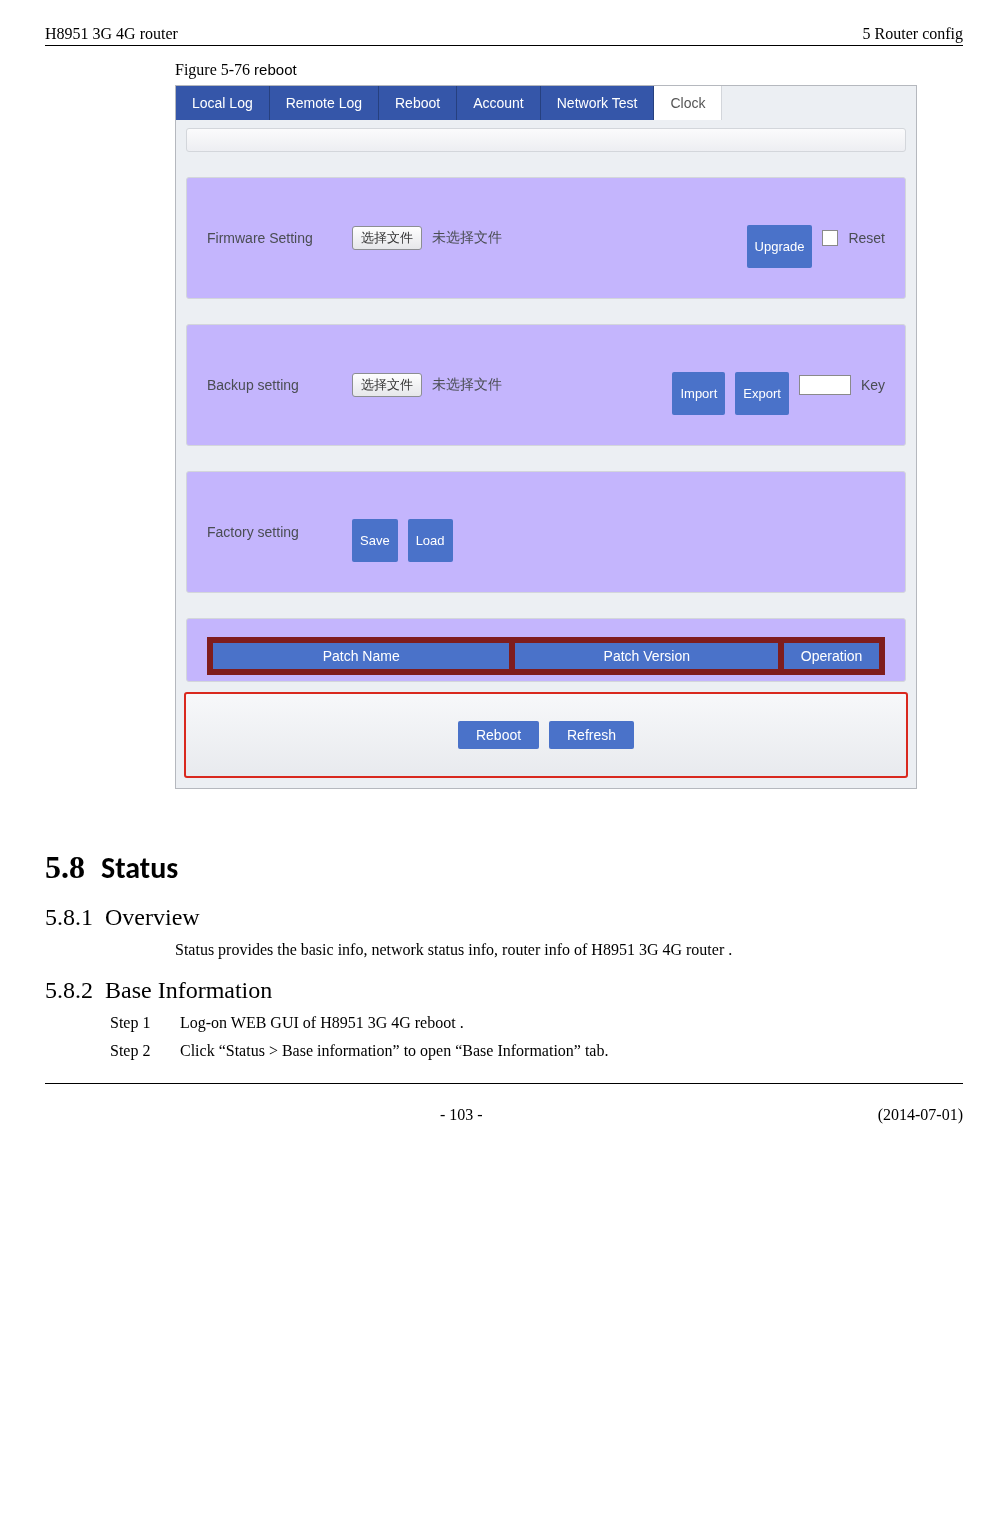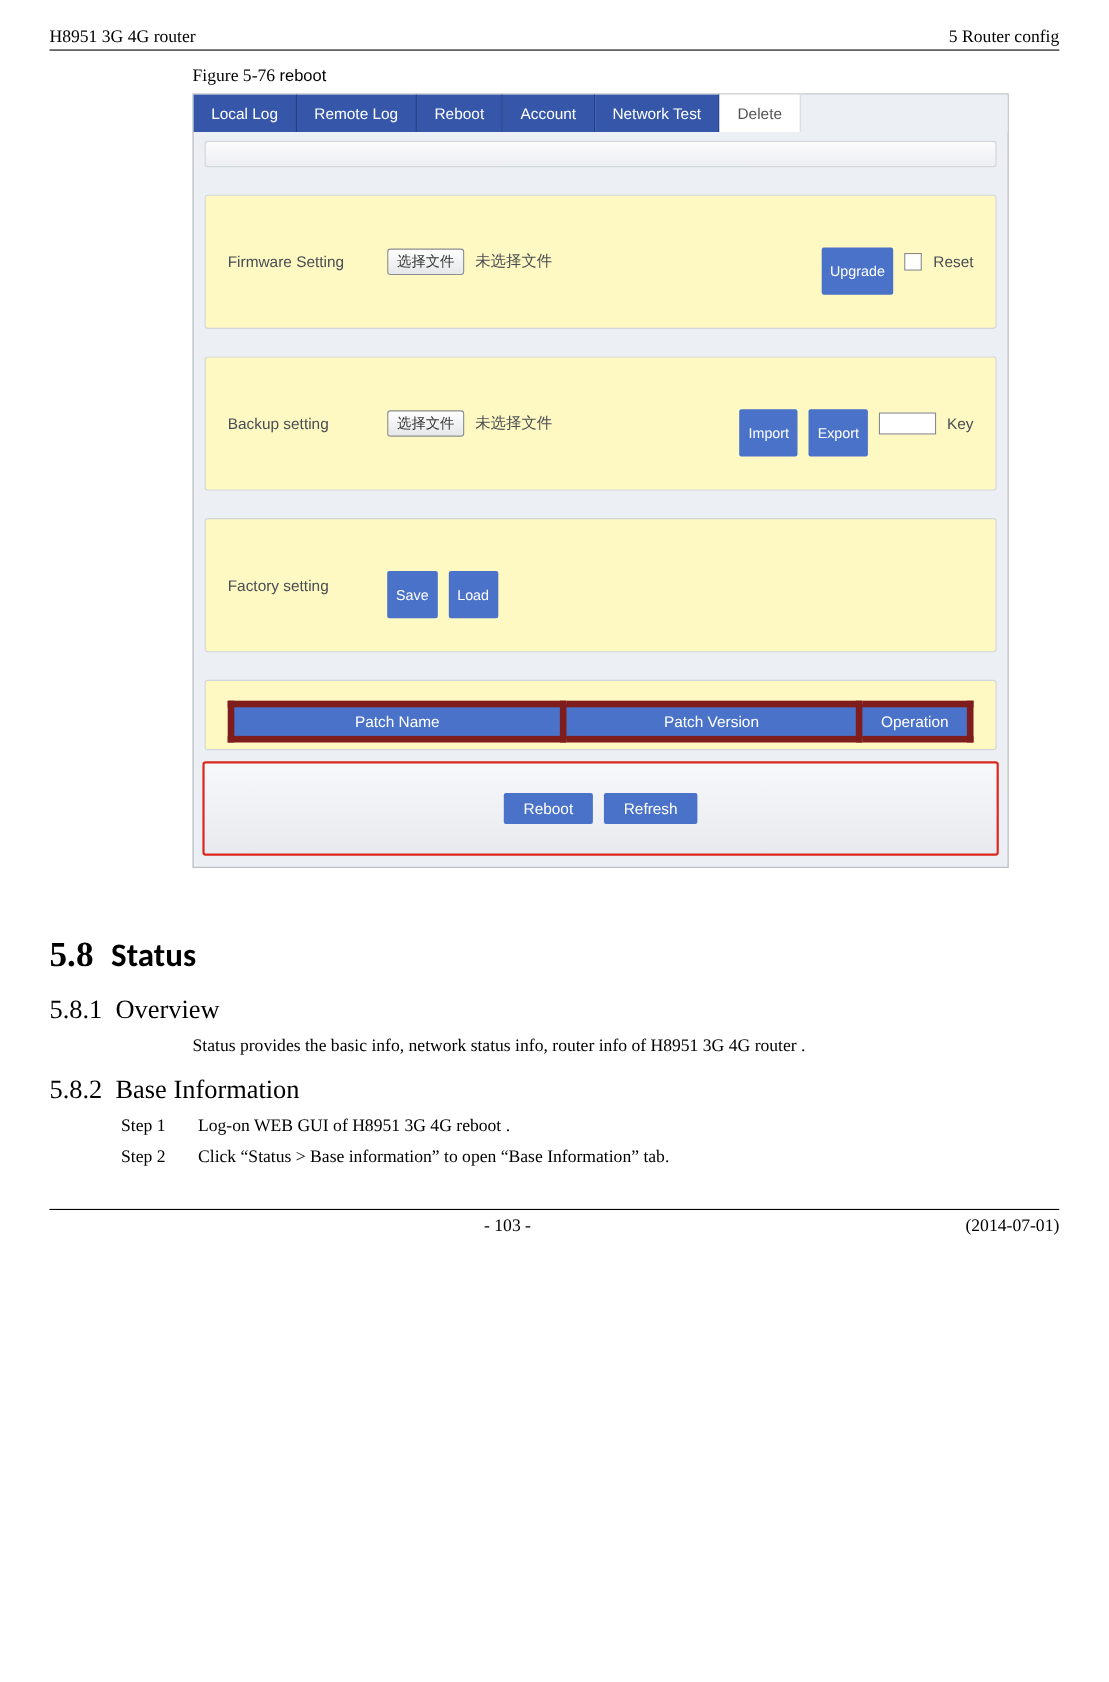--- a/index.html
+++ b/index.html
@@ -64,21 +64,21 @@
     margin: 8px 10px 0 10px;
     height: 22px;
     border: 1px solid #d3d6db;
     border-radius: 3px;
     background: linear-gradient(#fbfbfc, #edeef2);
   }
   .panel {
     margin: 25px 10px 0 10px;
     border: 1px solid #d3d6db;
     border-radius: 3px;
-    background: #fef9c3;
+    background: #c4b5fd;
     padding: 30px 20px;
     display: flex;
     align-items: center;
     gap: 10px;
   }
   .panel .label {
     width: 135px;
     color: #4a4d53;
     font-size: 14px;
   }
@@ -188,21 +188,21 @@
   .step-text {
     font-family: "Times New Roman", serif;
     font-size: 16px;
   }
 
   .doc-footer {
     position: absolute;
     left: 45px; right: 45px;
     bottom: 35px;
     border-top: 1px solid #000;
-    padding-top: 6px;
+    padding-top: 22px;
     display: flex;
     justify-content: space-between;
     font-size: 16px;
   }
   .doc-footer .center { text-align: center; flex: 1; }
 </style>
 </head>
 <body>
 
 <div class="page">
@@ -217,21 +217,21 @@
   </div>
 
   <div class="ui-shot">
 
     <div class="tabs-row">
       <div class="tab">Local Log</div>
       <div class="tab">Remote Log</div>
       <div class="tab">Reboot</div>
       <div class="tab">Account</div>
       <div class="tab">Network Test</div>
-      <div class="tab active">Delete</div>
+      <div class="tab active">Clock</div>
     </div>
 
     <div class="spacer-bar"></div>
 
     <div class="panel">
       <div class="label">Firmware Setting</div>
       <span class="native-btn">选择文件</span>
       <span class="cn-text">未选择文件</span>
       <span class="flex-spacer"></span>
       <span class="blue-btn">Upgrade</span>

